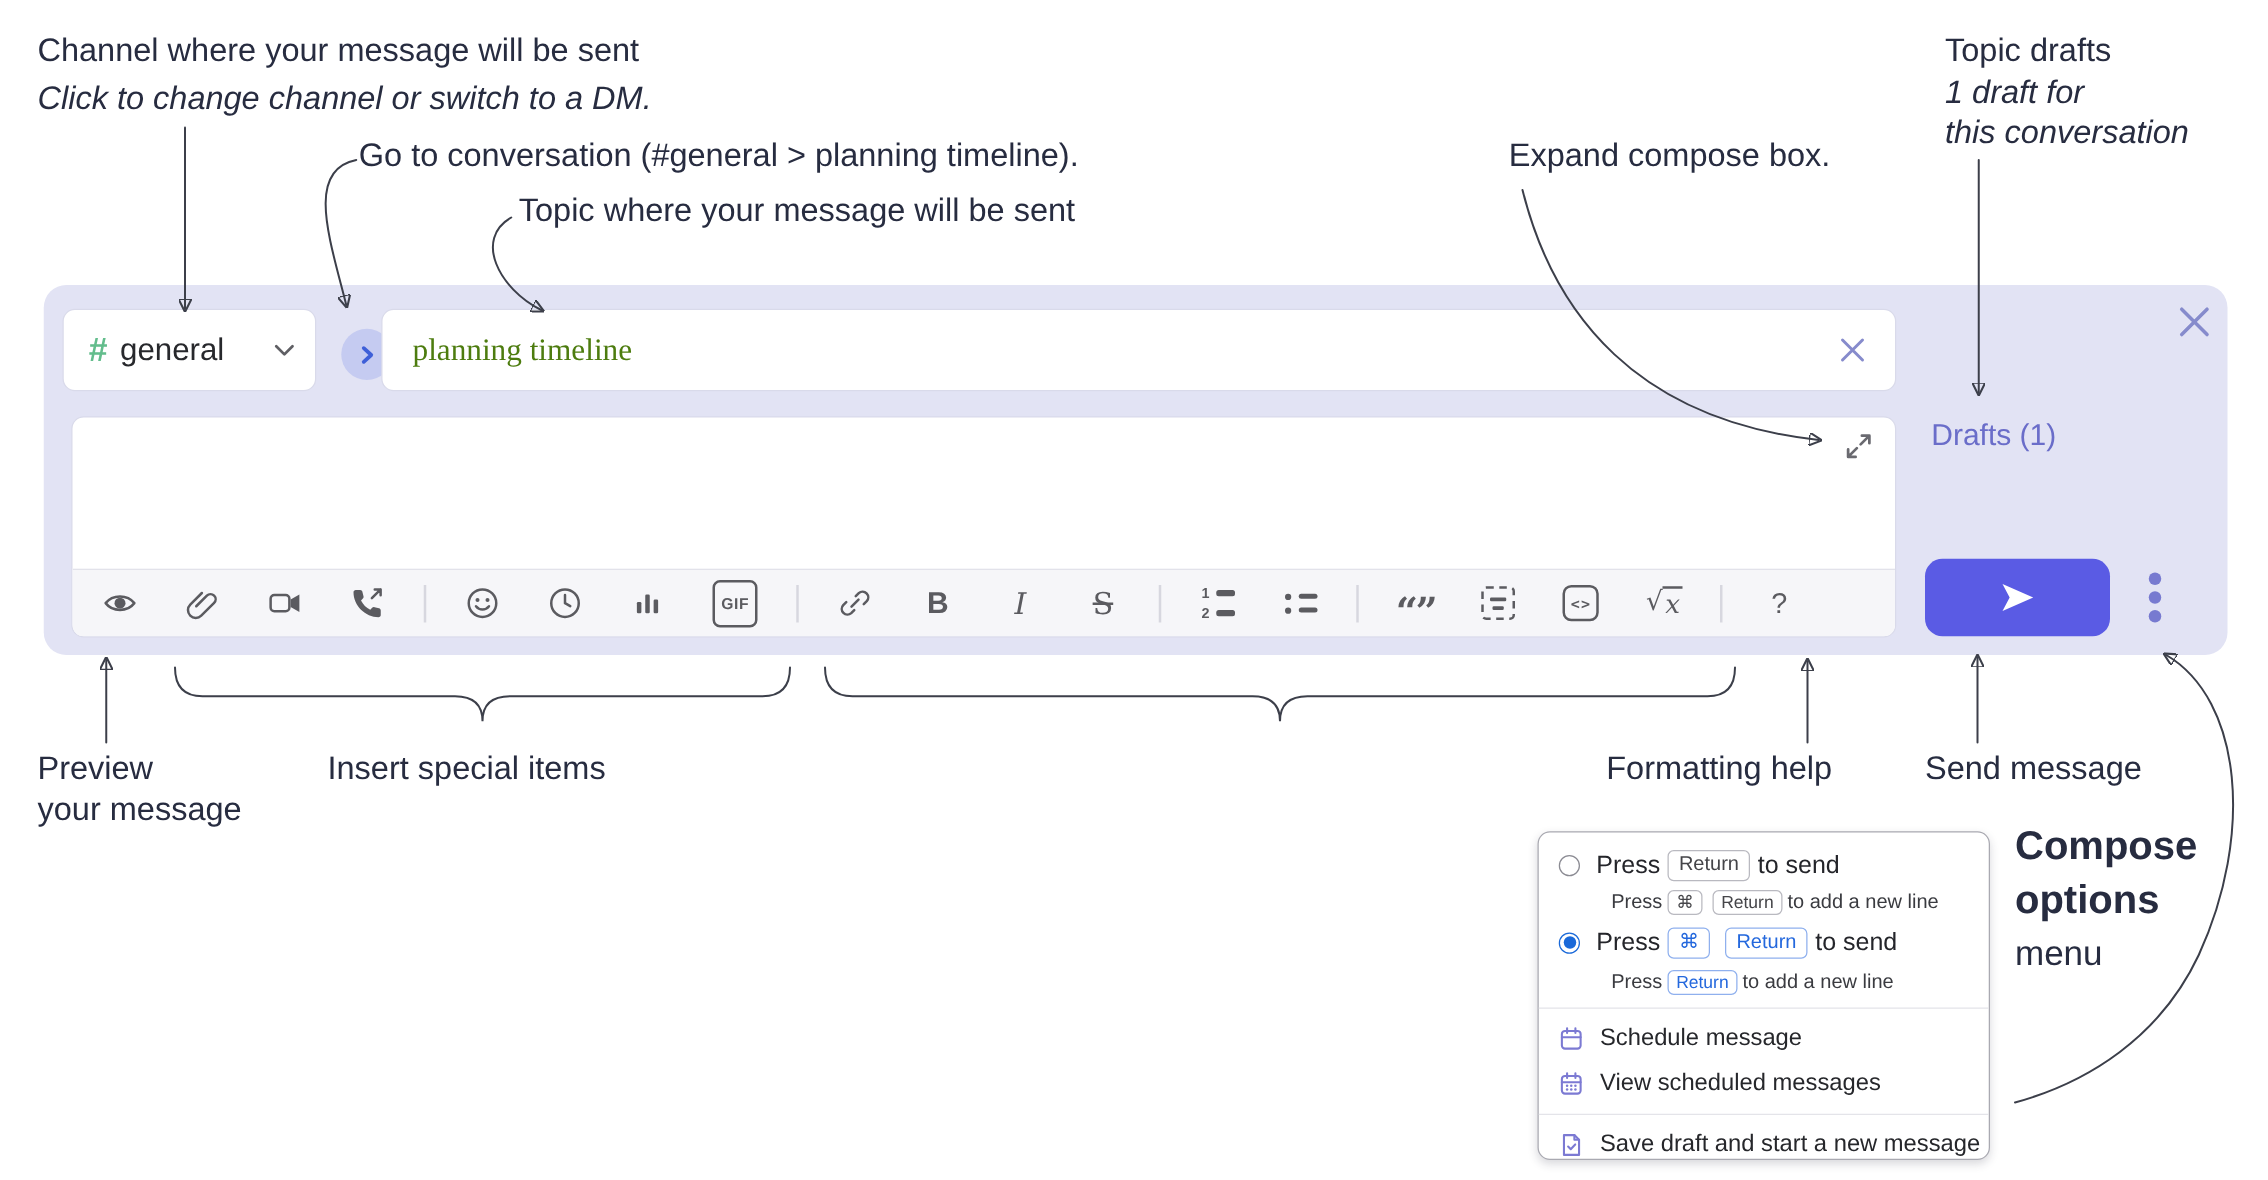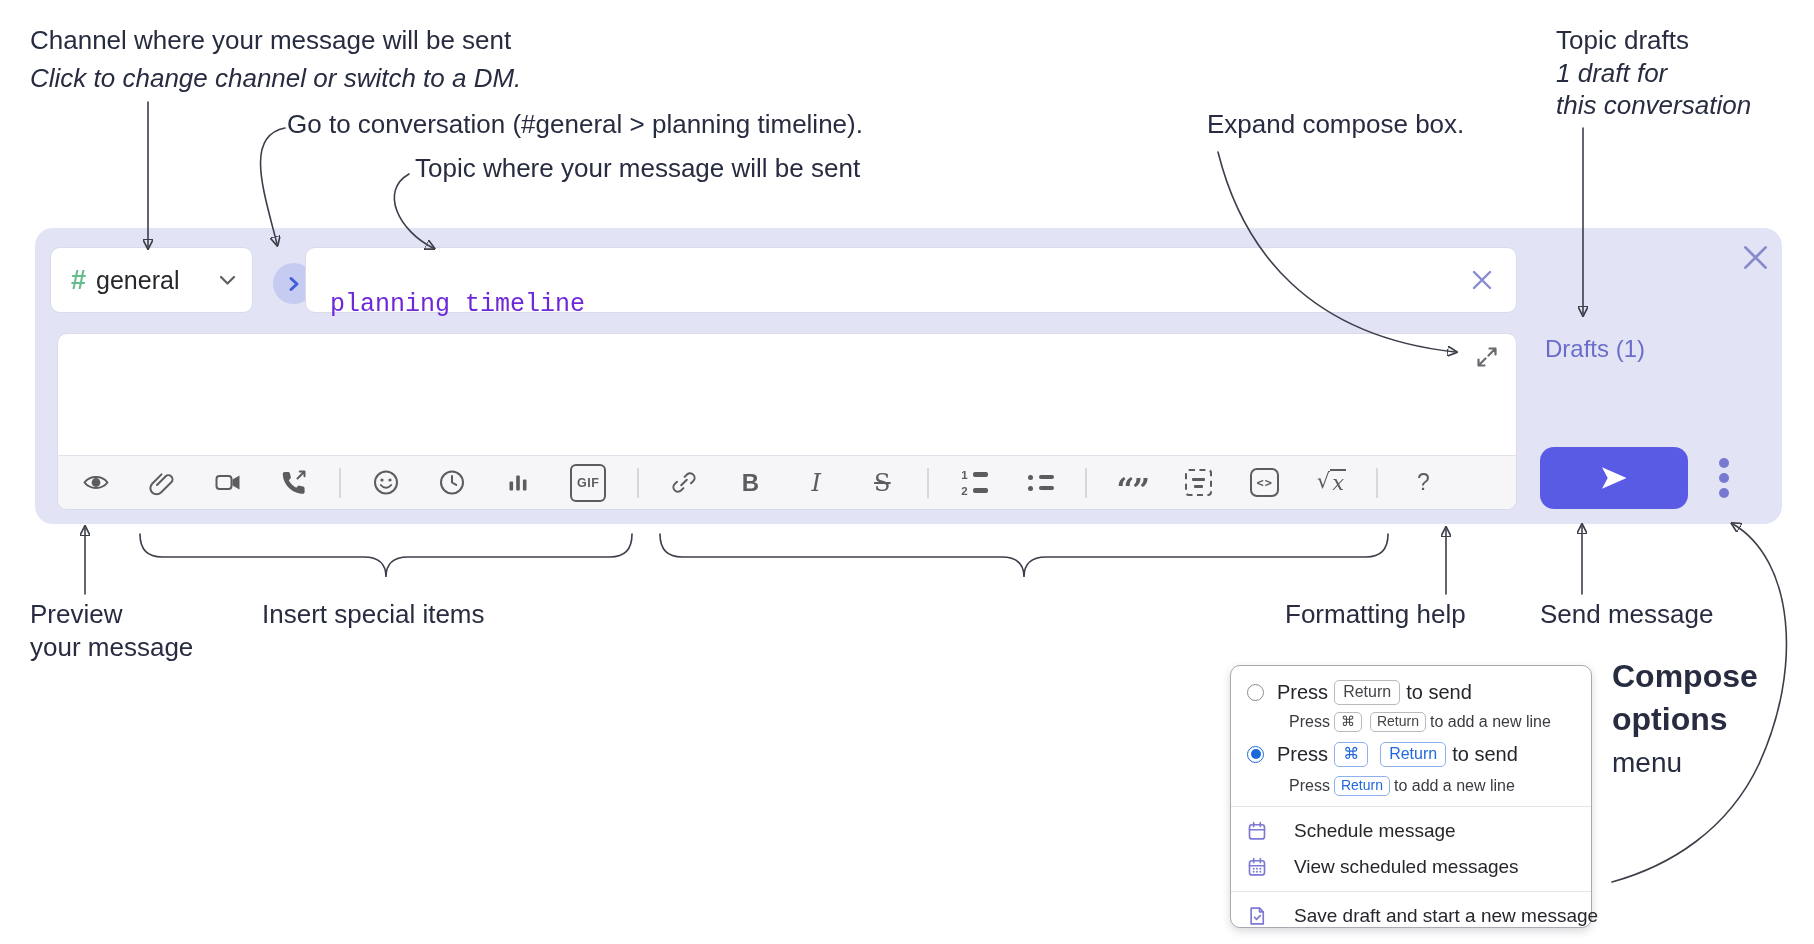--- a/index.html
+++ b/index.html
@@ -19,21 +19,21 @@
   .chan{position:absolute;left:15px;top:19px;width:203px;height:66px;background:#fff;
         border:1px solid #d9daea;border-radius:10px;box-sizing:border-box;display:flex;
         align-items:center;padding:0 16px 0 20px;cursor:pointer;}
   .hash{color:#63bd8c;font-weight:bold;font-size:27px;margin-right:10px;}
   .chan-name{font-size:25px;color:#27282c;flex:1;}
   .goto{position:absolute;left:238px;top:35px;width:41px;height:41px;border-radius:50%;
         background:#c5cbf1;display:flex;align-items:center;justify-content:center;cursor:pointer;}
   .topic{position:absolute;left:270px;top:19px;width:1212px;height:66px;background:#fff;
          border:1px solid #d9daea;border-radius:10px;box-sizing:border-box;}
   .topic input{position:absolute;left:22px;top:0;width:1100px;height:64px;border:none;outline:none;
-         font-size:25px;color:#6d28d9;font-family:Liberation Mono, monospace;background:transparent;margin-top:23px;}
+         font-size:25px;color:#4d7c0f;font-family:Liberation Serif, serif;background:transparent;}
   .clear-x{position:absolute;right:22px;top:20px;cursor:pointer;display:flex;}
   .msgbox{position:absolute;left:22px;top:105px;width:1460px;height:177px;background:#fff;
           border:1px solid #d9daea;border-radius:10px;box-sizing:border-box;overflow:hidden;}
   .msg-ph{position:absolute;left:30px;top:16px;font-size:25px;color:#8b8b90;}
   .expand-ic{position:absolute;right:16px;top:10px;cursor:pointer;}
   .xic{fill:none;stroke:#6a6a70;stroke-width:2.2;stroke-linecap:round;stroke-linejoin:round;}
   
   .tb{position:absolute;left:0;right:0;bottom:0;height:54px;background:#f6f6f9;border-top:1px solid #e2e2ea;
       display:flex;align-items:center;padding:0 24px;gap:38px;box-sizing:border-box;}
   .tbi{width:28px;height:28px;flex:none;display:flex;align-items:center;justify-content:center;
@@ -79,21 +79,21 @@
   .msub{display:flex;align-items:center;padding-left:58px;height:28px;font-size:16px;color:#3a3b40;white-space:nowrap;}
   .radio{width:17px;height:17px;border:1.7px solid #8b8b93;border-radius:50%;display:inline-block;
          margin-right:13px;flex:none;box-sizing:border-box;position:relative;cursor:pointer;}
   .radio.sel{border-color:#1a69d9;}
   .radio.sel::after{content:"";position:absolute;inset:2.5px;background:#1a69d9;border-radius:50%;}
   .chip{display:inline-block;border:1.5px solid #b9b9c0;border-radius:5px;padding:1px 8px 2px;
         font-size:16px;color:#454549;background:#fff;margin:0 6px;line-height:20px;}
   .chip.sm{font-size:14px;padding:0 6px 1px;line-height:17px;margin:0 4px;}
   .chip.blue{border-color:#8fb0ee;color:#2468dd;}
   .mdiv{height:1px;background:#e4e4e9;margin:6px 0;}
-  .mi{display:flex;align-items:center;gap:27px;padding:0 16px;height:36px;font-size:19px;color:#26272b;
+  .mi{display:flex;align-items:center;gap:13px;padding:0 16px;height:36px;font-size:19px;color:#26272b;
       cursor:pointer;white-space:nowrap;}
   .micon{color:#7c7ad3;display:flex;flex:none;}
 </style>
 </head>
 <body>
 
 <div class="stage">
 
   <div class="ann" style="left:30px;top:24px">
     <span class="b">Channel</span><span> where your message will be sent</span>

